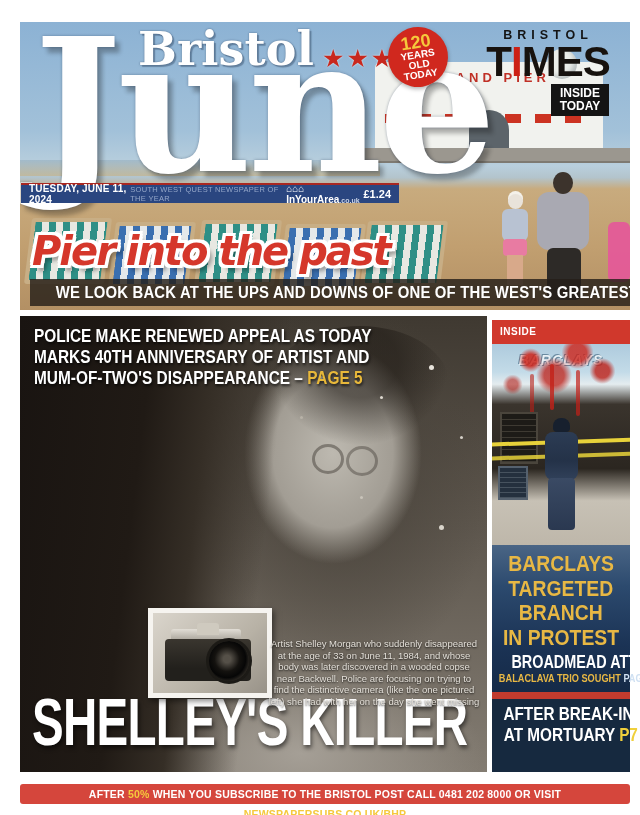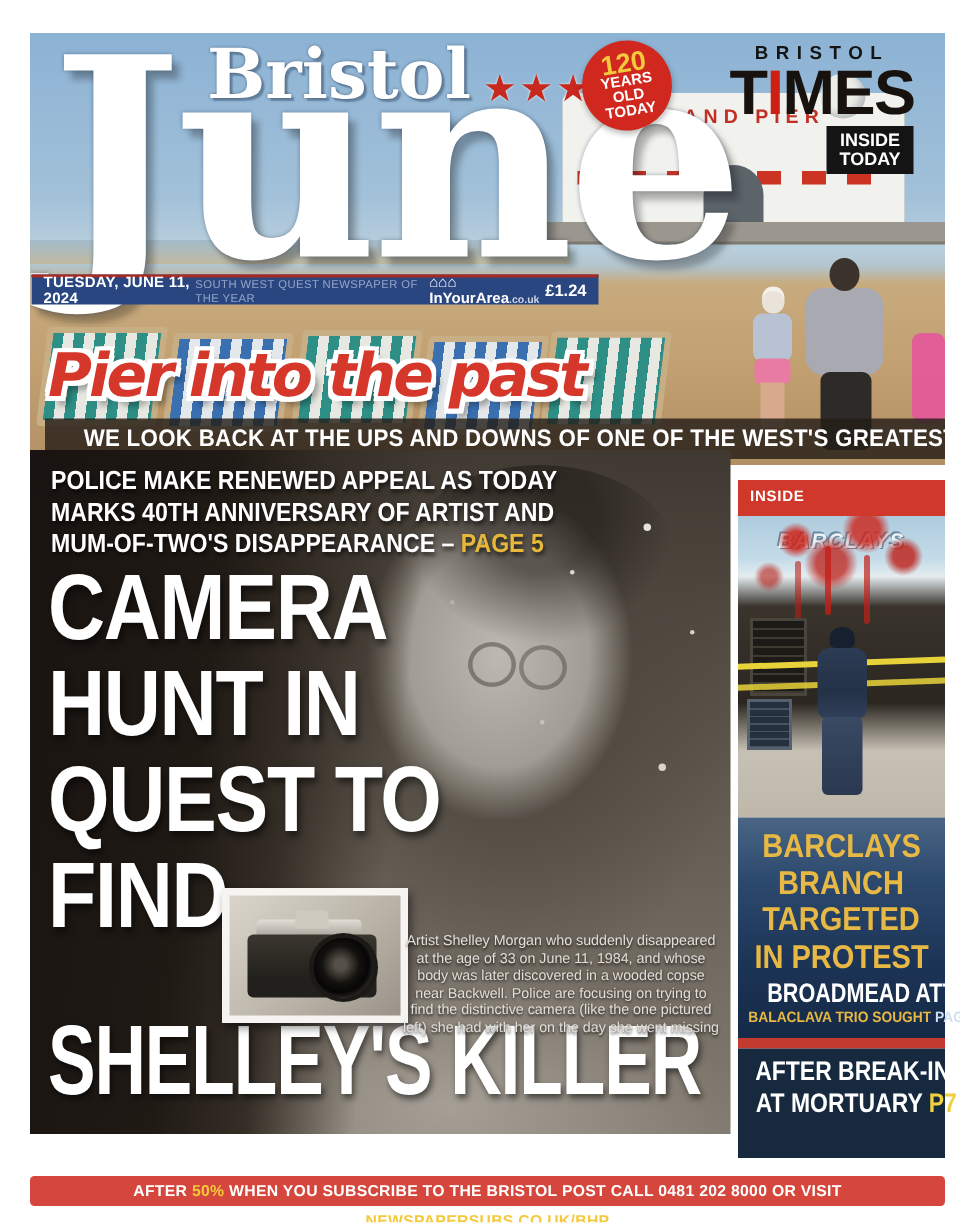--- a/index.html
+++ b/index.html
@@ -69,21 +69,21 @@
   .db-price{font-size:11px;font-weight:bold;}
   
   .hero-head{left:12px;top:186px;font-family:"DejaVu Sans",sans-serif;font-style:italic;font-weight:bold;
      font-size:40px;letter-spacing:-2px;color:#d5372b;white-space:nowrap;
      text-shadow:-3px -3px 0 #fff,3px -3px 0 #fff,-3px 3px 0 #fff,3px 3px 0 #fff,0 -3px 0 #fff,0 3px 0 #fff,-3px 0 0 #fff,3px 0 0 #fff,5px 6px 4px rgba(0,0,0,.35);margin-top:20px;}
   .hero-sub{left:10px;top:257px;width:600px;height:27px;background:rgba(36,30,24,.82);
      color:#fff;font-weight:bold;font-size:16px;line-height:27px;text-align:center;}
   .hero-sub span{display:inline-block;transform:scaleX(.93);transform-origin:center;white-space:nowrap;letter-spacing:.2px;}
 
   
-  #main-story{left:20px;top:300px;width:467px;height:456px;overflow:hidden;background:
+  #main-story{left:20px;top:316px;width:467px;height:456px;overflow:hidden;background:
      linear-gradient(97deg,#191411 0%,#201a15 26%,#352e26 38%,rgba(60,54,46,0) 52%),
      radial-gradient(ellipse 120px 150px at 67% 30%,#bdb9b0 0%,#a29d94 50%,rgba(70,64,56,0) 74%),
      radial-gradient(ellipse 190px 240px at 69% 38%,#4a443c 0%,rgba(42,38,32,0) 78%),
      radial-gradient(ellipse 260px 140px at 60% 96%,#a59f96 0%,rgba(90,85,78,0) 70%),
      linear-gradient(180deg,#3f3931 0%,#5d564d 45%,#837c72 100%);}
   .specks{left:300px;top:60px;width:3px;height:3px;border-radius:50%;background:#e8e4dc;
      box-shadow:60px 20px 0 #ded9d0,110px -10px 0 1px #e8e4dc,140px 60px 0 #d5d0c8,40px 120px 0 #c9c4ba,120px 150px 0 1px #d9d4cb,-20px 40px 0 #b8b2a8;}
   .glasses{left:292px;top:128px;width:26px;height:24px;border:3px solid #2c2620;border-radius:50%;
      opacity:.4;box-shadow:32px 2px 0 -1px rgba(44,38,32,.0);}
   .glasses2{left:326px;top:130px;width:26px;height:24px;border:3px solid #2c2620;border-radius:50%;opacity:.35;}
@@ -234,26 +234,20 @@
     <div class="abs specks"></div>
     <div class="abs glasses"></div>
     <div class="abs glasses2"></div>
 
     <div class="abs kicker">
       <div><span class="cond">POLICE MAKE RENEWED APPEAL AS TODAY</span></div>
       <div><span class="cond">MARKS 40TH ANNIVERSARY OF ARTIST AND</span></div>
       <div><span class="cond"><span>MUM-OF-TWO'S DISAPPEARANCE – </span><span class="page-ref">PAGE 5</span></span></div>
     </div>
 
-    <div class="abs headline">
-      <div class="hl-line"><span class="cond">CAMERA</span></div>
-      <div class="hl-line"><span class="cond">HUNT IN</span></div>
-      <div class="hl-line"><span class="cond">QUEST TO</span></div>
-      <div class="hl-line"><span class="cond">FIND</span></div>
-    </div>
     <div class="abs hl-last"><span class="cond">SHELLEY'S KILLER</span></div>
 
     <div class="abs cam-frame">
       <div class="cam-photo">
         <div class="cam-top"></div>
         <div class="cam-prism"></div>
         <div class="cam-body"></div>
         <div class="cam-lens"></div>
       </div>
     </div>
@@ -271,22 +265,22 @@
       <div class="menu-board"></div>
       <div class="menu-board2"></div>
       <div class="tape"></div>
       <div class="officer-torso"></div>
       <div class="officer-cap"></div>
       <div class="officer-legs"></div>
     </div>
 
     <div class="abs sb-panel">
       <div class="sb-gold"><span class="cond">BARCLAYS</span></div>
+      <div class="sb-gold"><span class="cond">TARGETED</span></div>
       <div class="sb-gold"><span class="cond">BRANCH</span></div>
-      <div class="sb-gold"><span class="cond">TARGETED</span></div>
       <div class="sb-gold"><span class="cond">IN PROTEST</span></div>
       <div class="sb-white"><span class="cond">BROADMEAD ATTACK</span></div>
       <div class="sb-strap"><span class="cond"><span>BALACLAVA TRIO SOUGHT </span><span class="page2">PAGE 2</span></span></div>
     </div>
 
     <div class="abs sb-divider"></div>
 
     <div class="abs sb-story2">
       <div><span class="cond">AFTER BREAK-IN</span></div>
       <div><span class="cond"><span>AT MORTUARY </span><span class="p7">P7</span></span></div>

